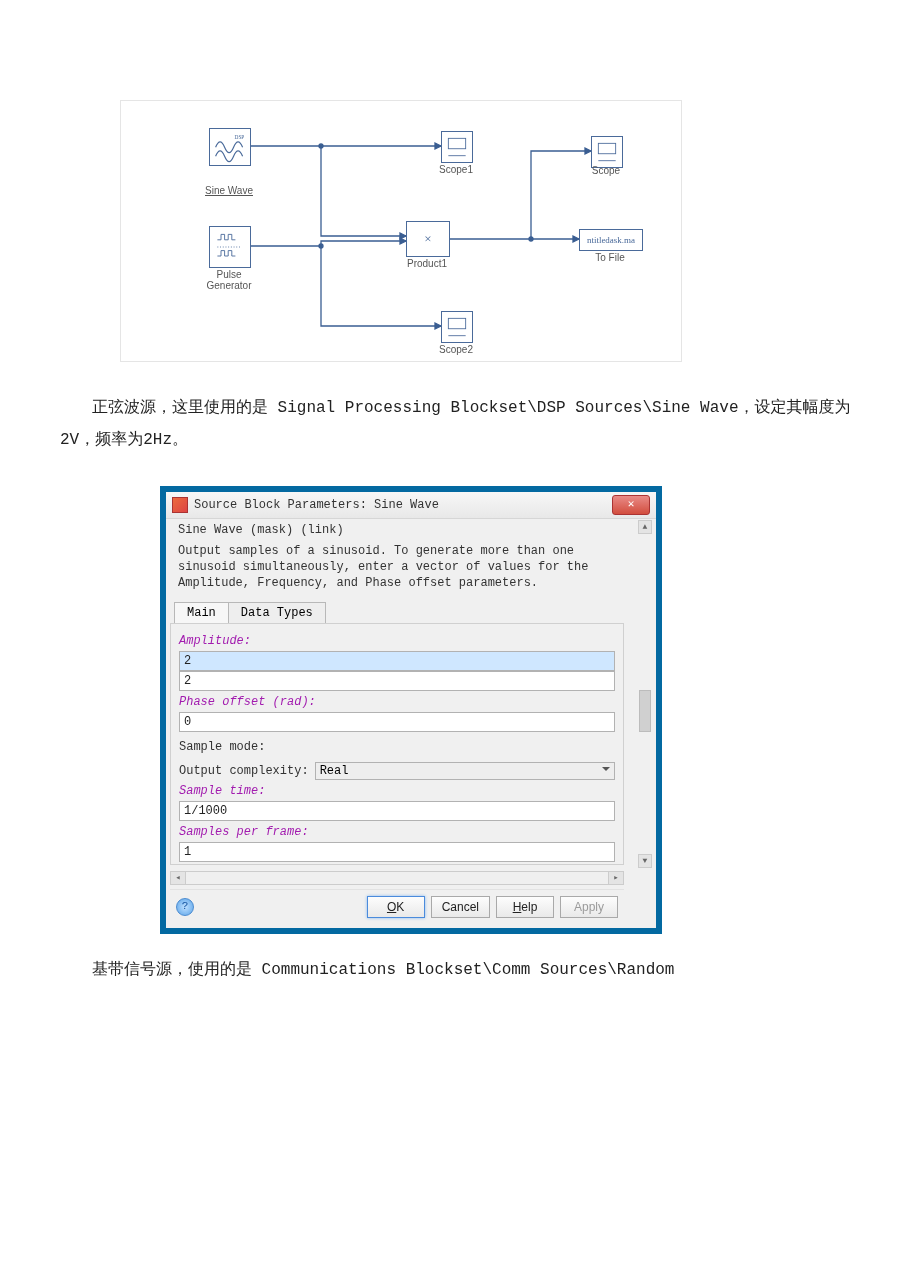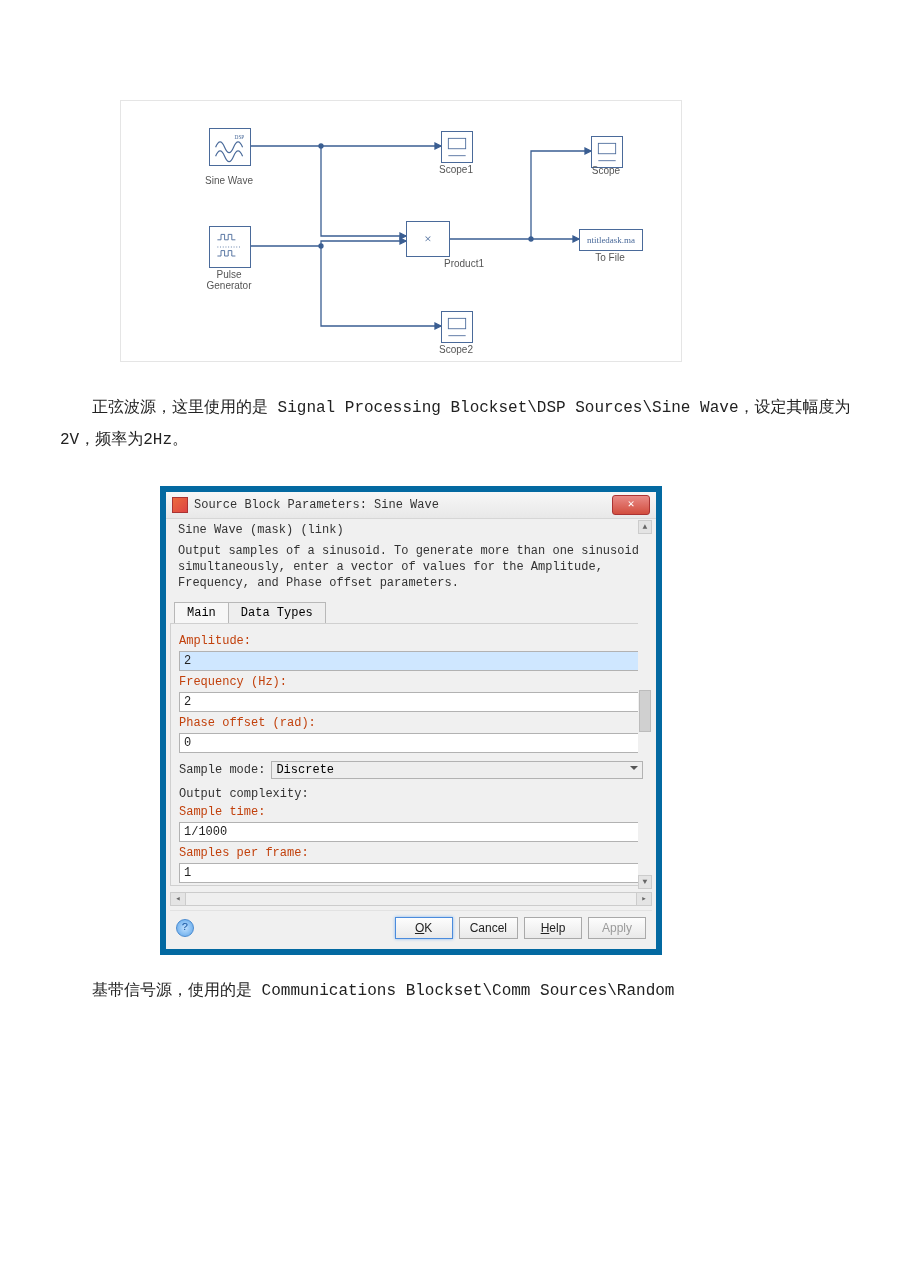--- a/index.html
+++ b/index.html
@@ -121,21 +121,22 @@
     .dlg-tab.inactive {
       background: #eee;
     }
     .dlg-panel {
       border: 1px solid #d0d0d0;
       background: #f0f0f0;
       padding: 6px 8px 2px 8px;
     }
     .fld-label {
       margin: 4px 0 3px 0;
-      color: #c2410c;
+      color: #a21caf;
+      font-style: italic;
     }
     .fld-input {
       display: block;
       width: 100%;
       box-sizing: border-box;
       border: 1px solid #b2b2b2;
       background: #fff;
       font-family: inherit;
       font-size: 12px;
       padding: 2px 4px;
@@ -284,21 +285,21 @@
       </g>
     </svg>
 
     <div class="blk" style="left:88px; top:27px; width:40px; height:36px;">
       <svg class="sine-glyph" viewBox="0 0 40 36">
         <path d="M4 18 q5 -12 10 0 t10 0 t10 0" stroke="#4a6a9a" stroke-width="1.3" fill="none"></path>
         <path d="M4 28 q5 -12 10 0 t10 0 t10 0" stroke="#4a6a9a" stroke-width="1.3" fill="none"></path>
         <text x="36" y="9" font-size="6" text-anchor="end" fill="#4a6a9a">DSP</text>
       </svg>
     </div>
-    <div class="blk-label" style="left:108px; top:74px;">Sine Wave</div>
+    <div class="blk-label" style="left:108px; top:84px;text-decoration:underline;">Sine Wave</div>
 
     <div class="blk" style="left:88px; top:125px; width:40px; height:40px;">
       <svg class="pulse-glyph" viewBox="0 0 40 40">
         <g stroke="#4a6a9a" stroke-width="1" fill="none">
           <path d="M6 12 h4 v-6 h4 v6 h4 v-6 h4 v6 h4"></path>
           <path d="M6 30 h4 v-6 h4 v6 h4 v-6 h4 v6 h4"></path>
           <path d="M6 20 h26" stroke-dasharray="1 2"></path>
         </g>
       </svg>
     </div>
@@ -308,21 +309,21 @@
       <svg class="scope-glyph" viewBox="0 0 30 30">
         <rect x="5" y="5" width="20" height="12" fill="none" stroke="#4a6a9a"></rect>
         <path d="M5 25 h20" stroke="#4a6a9a"></path>
       </svg>
     </div>
     <div class="blk-label" style="left:335px; top:63px;">Scope1</div>
 
     <div class="blk" style="left:285px; top:120px; width:42px; height:34px;">
       <div style="position:absolute;inset:0;display:flex;align-items:center;justify-content:center;font-size:13px;color:#4a6a9a;">×</div>
     </div>
-    <div class="blk-label" style="left:306px; top:157px;margin-left:37px;">Product1</div>
+    <div class="blk-label" style="left:306px; top:157px;">Product1</div>
 
     <div class="blk" style="left:320px; top:210px; width:30px; height:30px;">
       <svg class="scope-glyph" viewBox="0 0 30 30">
         <rect x="5" y="5" width="20" height="12" fill="none" stroke="#4a6a9a"></rect>
         <path d="M5 25 h20" stroke="#4a6a9a"></path>
       </svg>
     </div>
     <div class="blk-label" style="left:335px; top:243px;">Scope2</div>
 
     <div class="blk" style="left:470px; top:35px; width:30px; height:30px;">
@@ -347,46 +348,45 @@
       <span class="title">Source Block Parameters: Sine Wave</span>
       <div class="dlg-close">✕</div>
     </div>
 
     <div class="dlg-side-scroll">
       <div class="up">▲</div>
       <div class="thumb"></div>
       <div class="down">▼</div>
     </div>
 
-    <div class="dlg-body" style="padding-right:4px;">
+    <div class="dlg-body" style="padding-right:32px;">
       <div class="dlg-mask">Sine Wave (mask) (link)</div>
       <div class="dlg-desc">Output samples of a sinusoid.  To generate more than one sinusoid simultaneously, enter a vector of values for the Amplitude, Frequency, and Phase offset parameters.</div>
 
       <div class="dlg-tabs">
         <div class="dlg-tab">Main</div>
         <div class="dlg-tab inactive">Data Types</div>
       </div>
 
       <div class="dlg-panel">
         <div class="fld-label">Amplitude:</div>
         <input class="fld-input" style="background: rgb(207, 231, 255);" value="2">
 
-        <div class="fld-label">Frequency (Hz):</div>
         <input class="fld-input" value="2" style="">
 
         <div class="fld-label">Phase offset (rad):</div>
         <input class="fld-input" value="0" style="">
 
         <div class="fld-row">
           <span class="lbl">Sample mode:</span>
-          <div class="sel"><span>Discrete</span></div>
         </div>
 
         <div class="fld-row">
           <span class="lbl">Output complexity:</span>
+          <div class="sel"><span>Real</span></div>
         </div>
 
 
         <div class="fld-label">Sample time:</div>
         <input class="fld-input" value="1/1000" style="">
 
         <div class="fld-label">Samples per frame:</div>
         <input class="fld-input" value="1" style="">
       </div>
 

